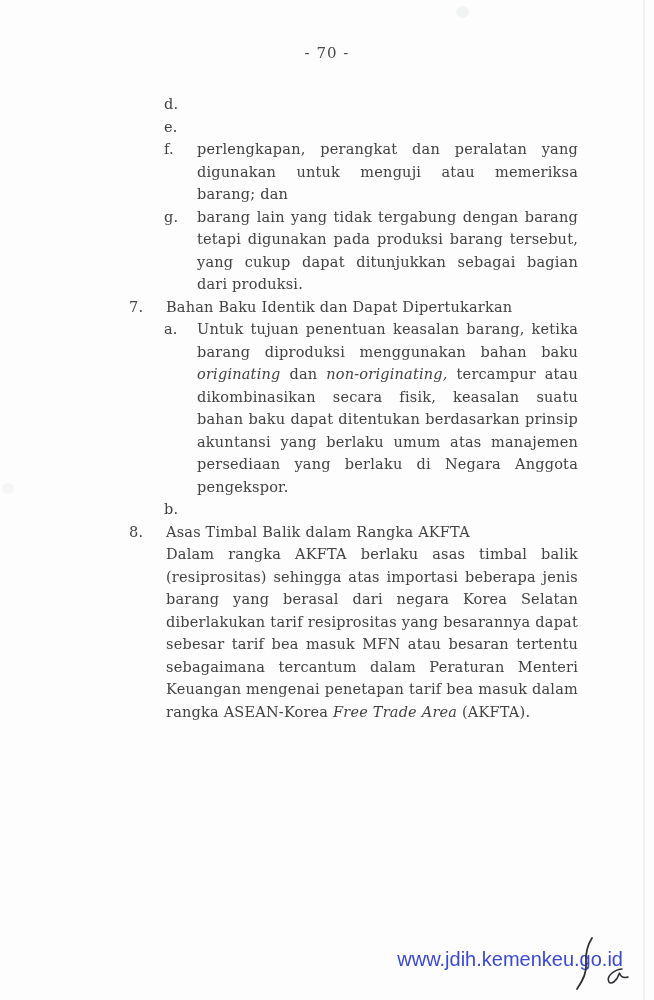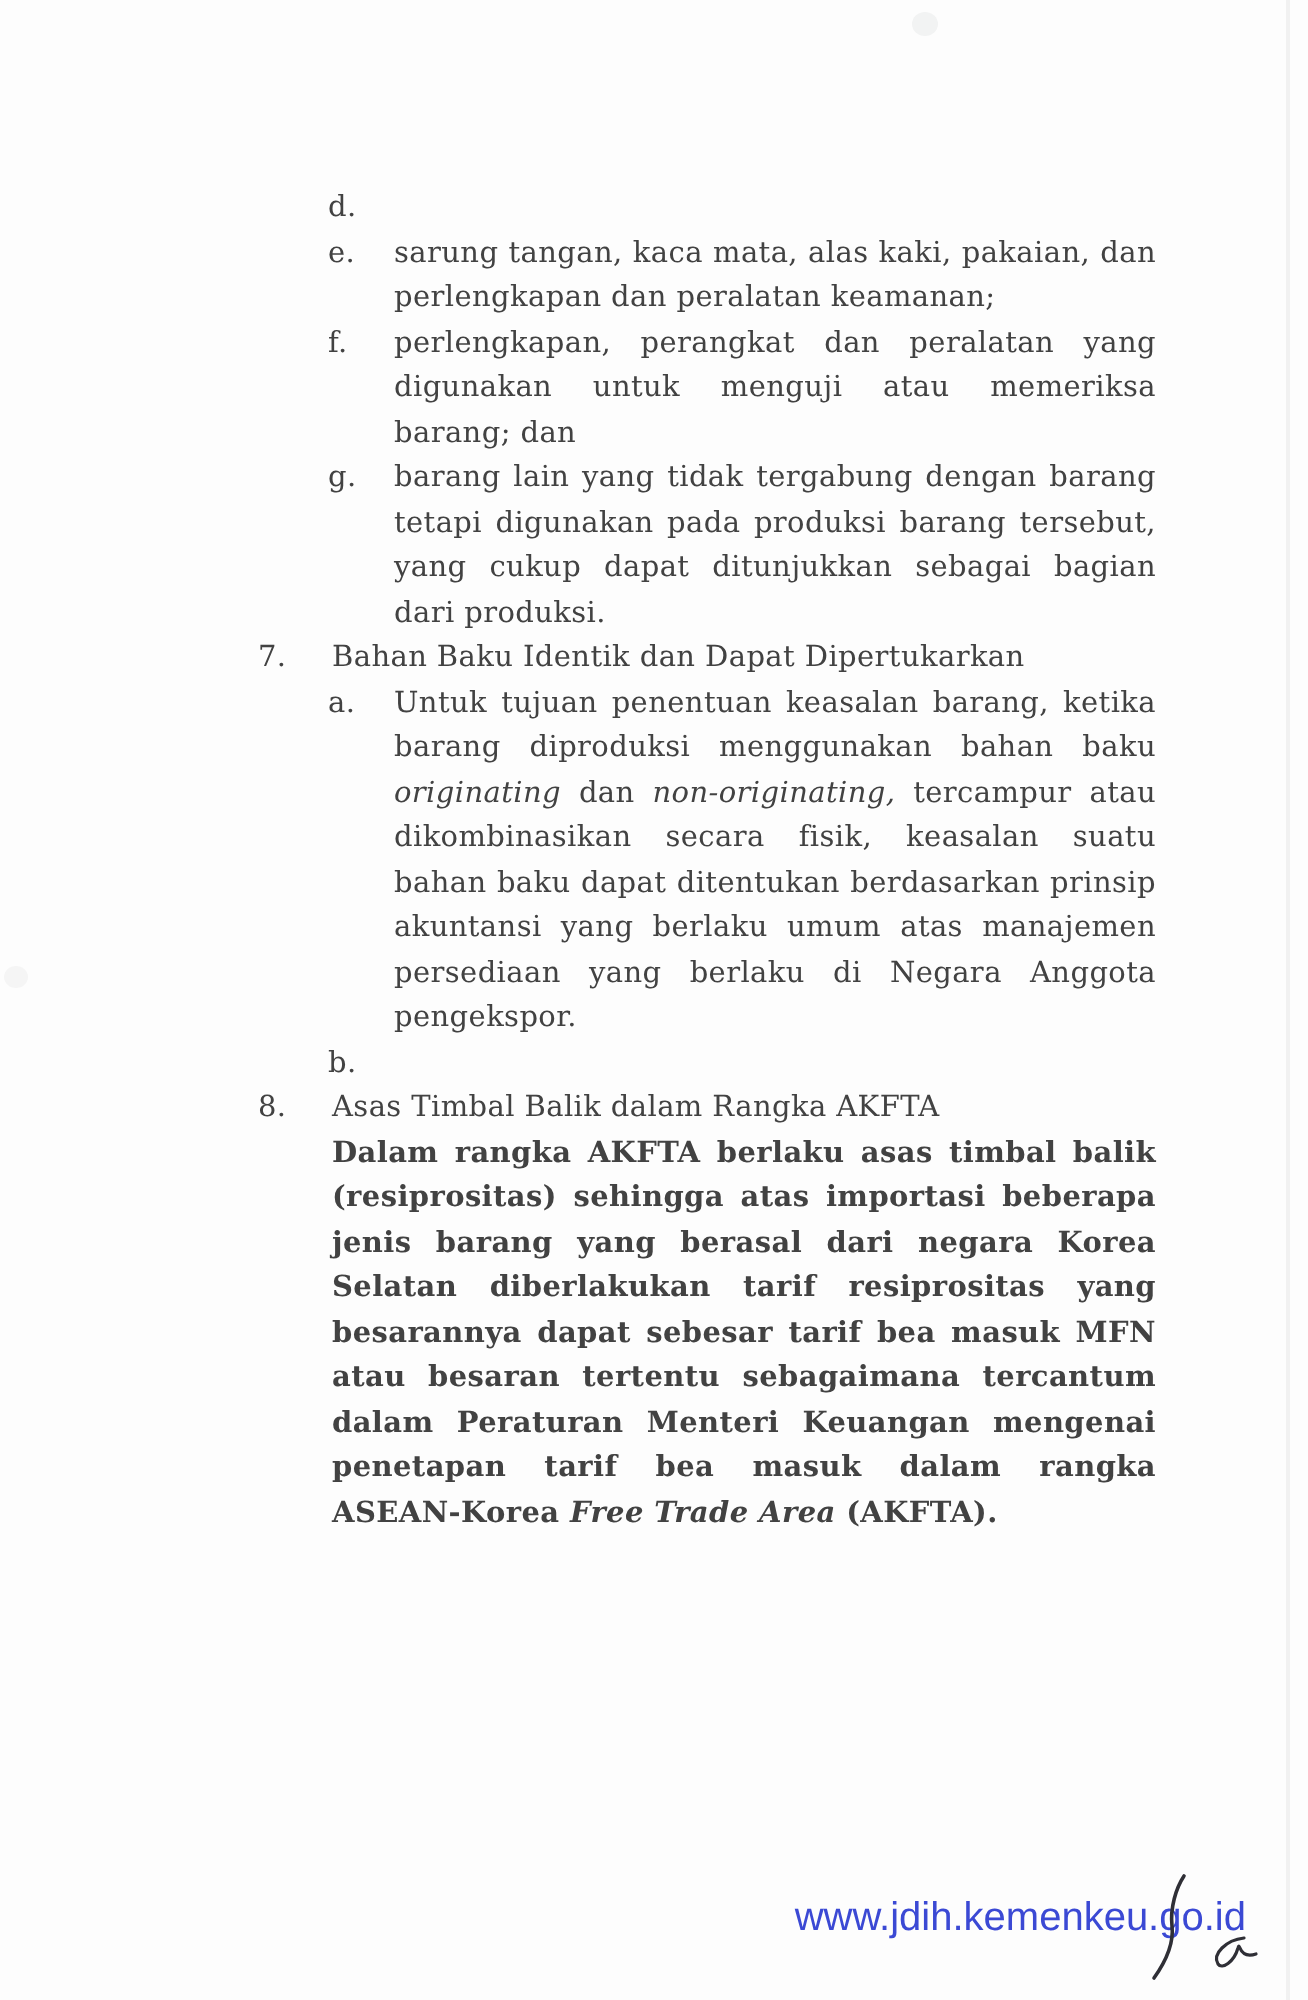--- a/index.html
+++ b/index.html
@@ -50,21 +50,21 @@
     flex: 0 0 37px;
     display: block;
   }
   .row .content-text {
     flex: 1;
     display: block;
     text-align: justify;
   }
   .row.letter { padding-left: 35px; }
   .row.letter .marker { flex: 0 0 33px; }
-  .row.plain { padding-left: 37px; font-weight: bold; }
+  .row.plain { padding-left: 37px; }
   .content-text em { font-style: italic; }
   .footer-url {
     position: absolute;
     right: 31px;
     top: 946px;
     font-family: "Liberation Sans", sans-serif;
     font-size: 20px;
     line-height: 26px;
     text-decoration: none;
     cursor: pointer;
@@ -80,28 +80,28 @@
 </style>
 </head>
 <body>
 
 <div class="page">
 
   <div class="scan-edge"></div>
   <div class="scan-smudge smudge-top"></div>
   <div class="scan-smudge smudge-left"></div>
 
+  <div class="page-number">- 70 -</div>
 
   <div class="doc-body">
       <div class="row letter">
     <span class="marker">d.</span>
   </div>
       <div class="row letter">
     <span class="marker">e.</span>
-    <span class="content-text">sarung tangan, kaca mata, alas kaki, pakaian, dan perlengkapan dan peralatan keamanan;</span>
   </div>
       <div class="row letter">
     <span class="marker">f.</span>
     <span class="content-text">perlengkapan, perangkat dan peralatan yang digunakan untuk menguji atau memeriksa barang; dan</span>
   </div>
       <div class="row letter">
     <span class="marker">g.</span>
     <span class="content-text">barang lain yang tidak tergabung dengan barang tetapi digunakan pada produksi barang tersebut, yang cukup dapat ditunjukkan sebagai bagian dari produksi.</span>
   </div>
       <div class="row number">

